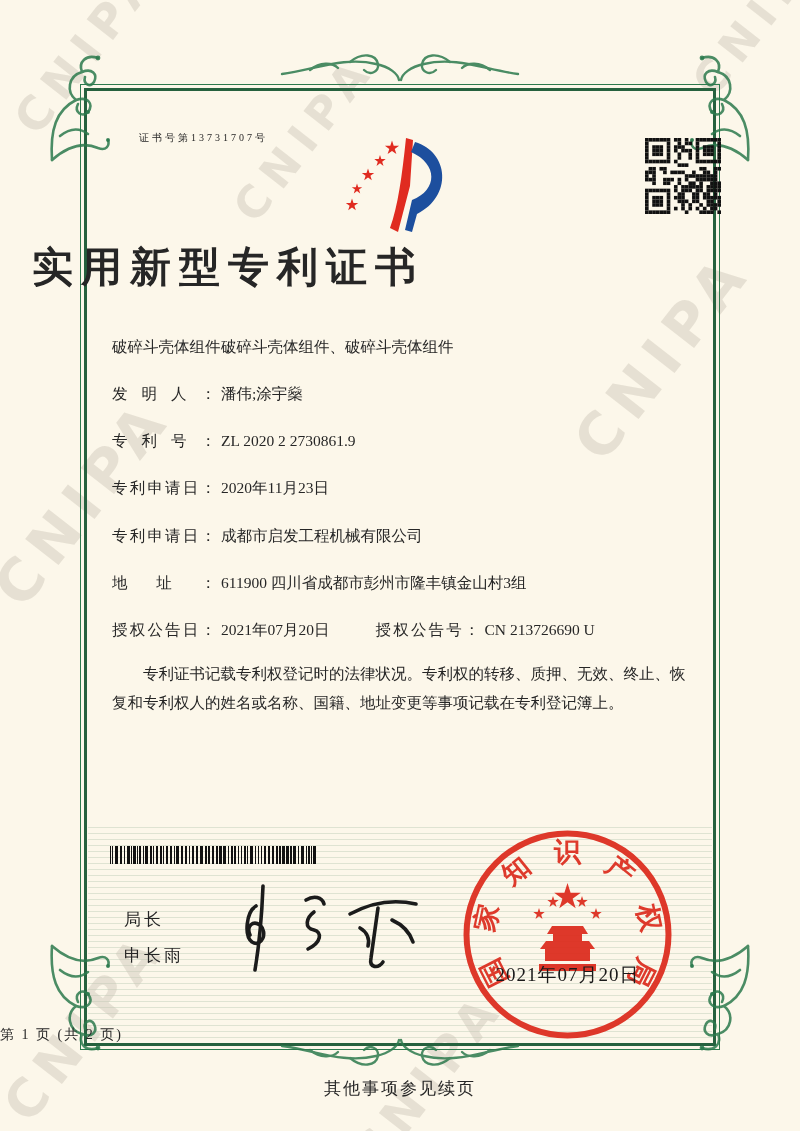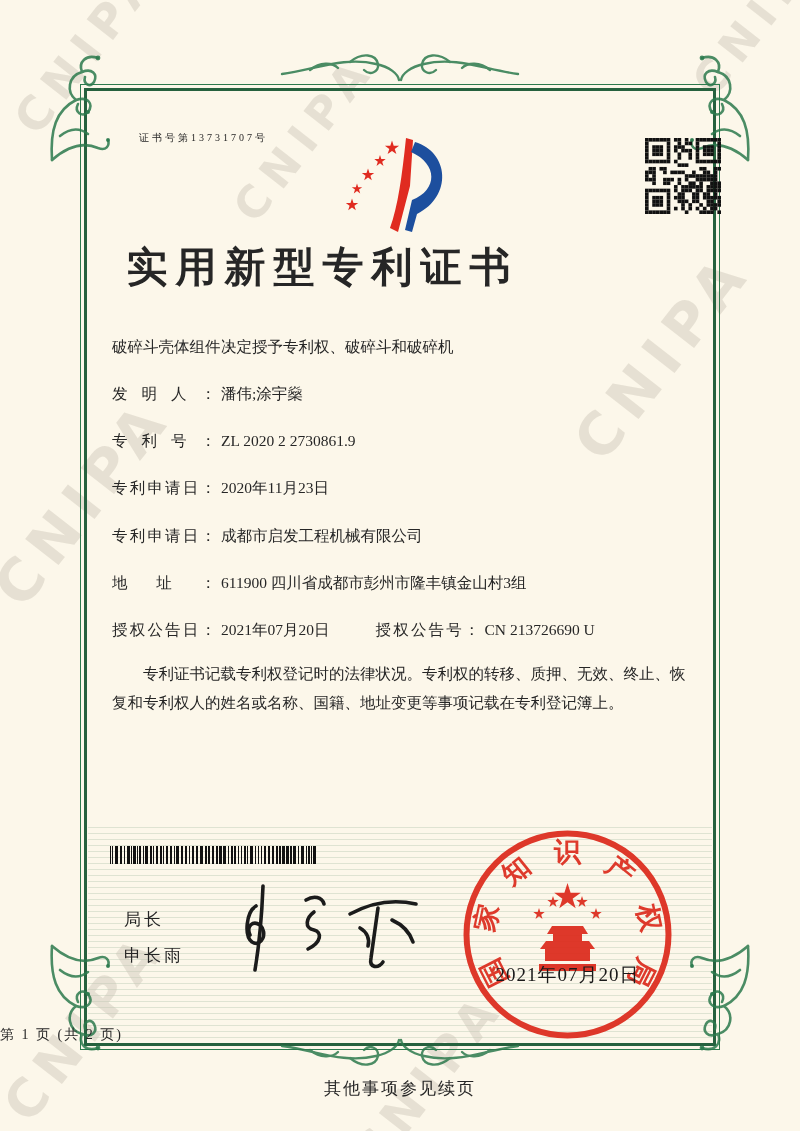--- a/index.html
+++ b/index.html
@@ -16,22 +16,22 @@
       opacity:.8;}
   
   .frame{left:84px;top:88px;width:632px;height:958px;z-index:2;
       border:3px solid #26613e;box-sizing:border-box;pointer-events:none;}
   .frame::before{content:"";position:absolute;inset:-7px;border:1px solid #2c7a4d;}
   .orn{position:absolute;z-index:2;pointer-events:none;}
   
   .cert-no{left:102px;top:131px;font-size:10px;letter-spacing:3px;z-index:3;margin-left:37px;}
   .logo{left:340px;top:136px;width:125px;height:98px;z-index:3;}
   .qr{left:645px;top:138px;width:76px;height:76px;z-index:3;}
-  .title{left:0;top:240px;width:645px;text-align:center;font-size:41px;font-weight:700;
-      letter-spacing:8px;z-index:3;}
+  .title{left:0;top:240px;width:645px;font-size:41px;font-weight:700;
+      letter-spacing:8px;z-index:3;padding-left:32px;}
   
   .frow{left:112px;width:600px;font-size:15.5px;z-index:3;white-space:nowrap;}
   .lbl{display:inline-block;width:104px;text-align:justify;text-align-last:justify;}
   .val{margin-left:5px;}
   .pair2{margin-left:46px;margin-top:47px;}
   
   .paras{left:112px;top:659px;width:578px;z-index:3;font-size:15.5px;line-height:29px;}
   .paras p{margin:0;text-indent:2em;}
   
   .barcode{left:110px;top:846px;width:212px;height:18px;z-index:3;}
@@ -312,21 +312,21 @@
     <rect x="24" y="64" width="4" height="4" fill="#111"></rect>
     <rect x="24" y="68" width="4" height="4" fill="#111"></rect>
     <rect x="24" y="72" width="4" height="4" fill="#111"></rect>
     <rect x="24" y="76" width="4" height="4" fill="#111"></rect>
     <rect x="24" y="80" width="4" height="4" fill="#111"></rect>
   </svg>
 
 <div class="abs title">实用新型专利证书</div>
 
 <div class="abs frow" style="top:337px">
-  <span class="lbl">破碎斗壳体组件：</span><span class="val">决定授予专利权、破碎斗和破碎机</span>
+  <span class="lbl">破碎斗壳体组件：</span><span class="val">破碎斗壳体组件、破碎斗壳体组件</span>
 </div>
 <div class="abs frow" style="top:384px">
   <span class="lbl">发明人：</span><span class="val">潘伟;涂宇燊</span>
 </div>
 <div class="abs frow" style="top:431px">
   <span class="lbl">专利号：</span><span class="val">ZL 2020 2 2730861.9</span>
 </div>
 <div class="abs frow" style="top:478px">
   <span class="lbl">专利申请日：</span><span class="val">2020年11月23日</span>
 </div>

